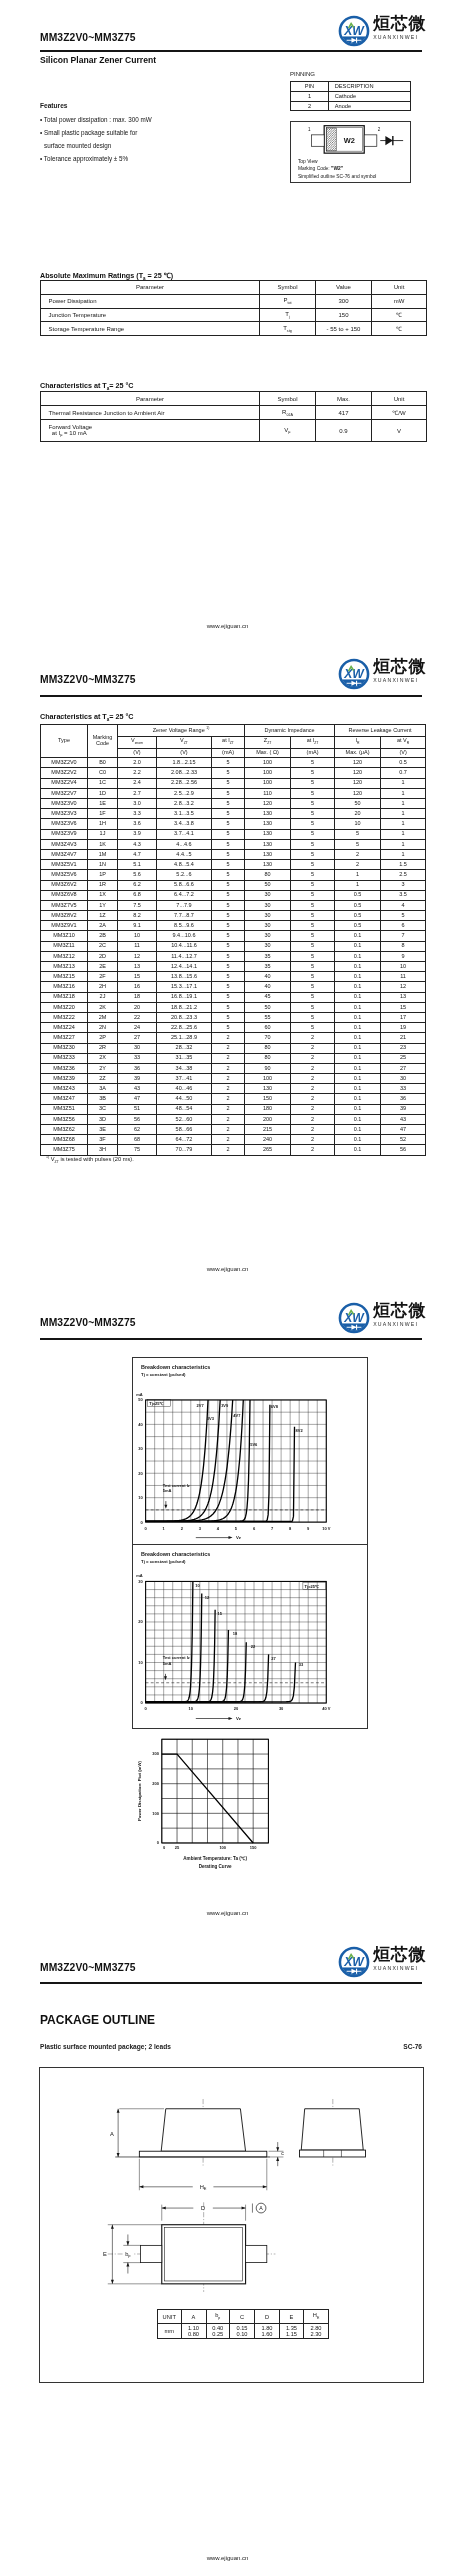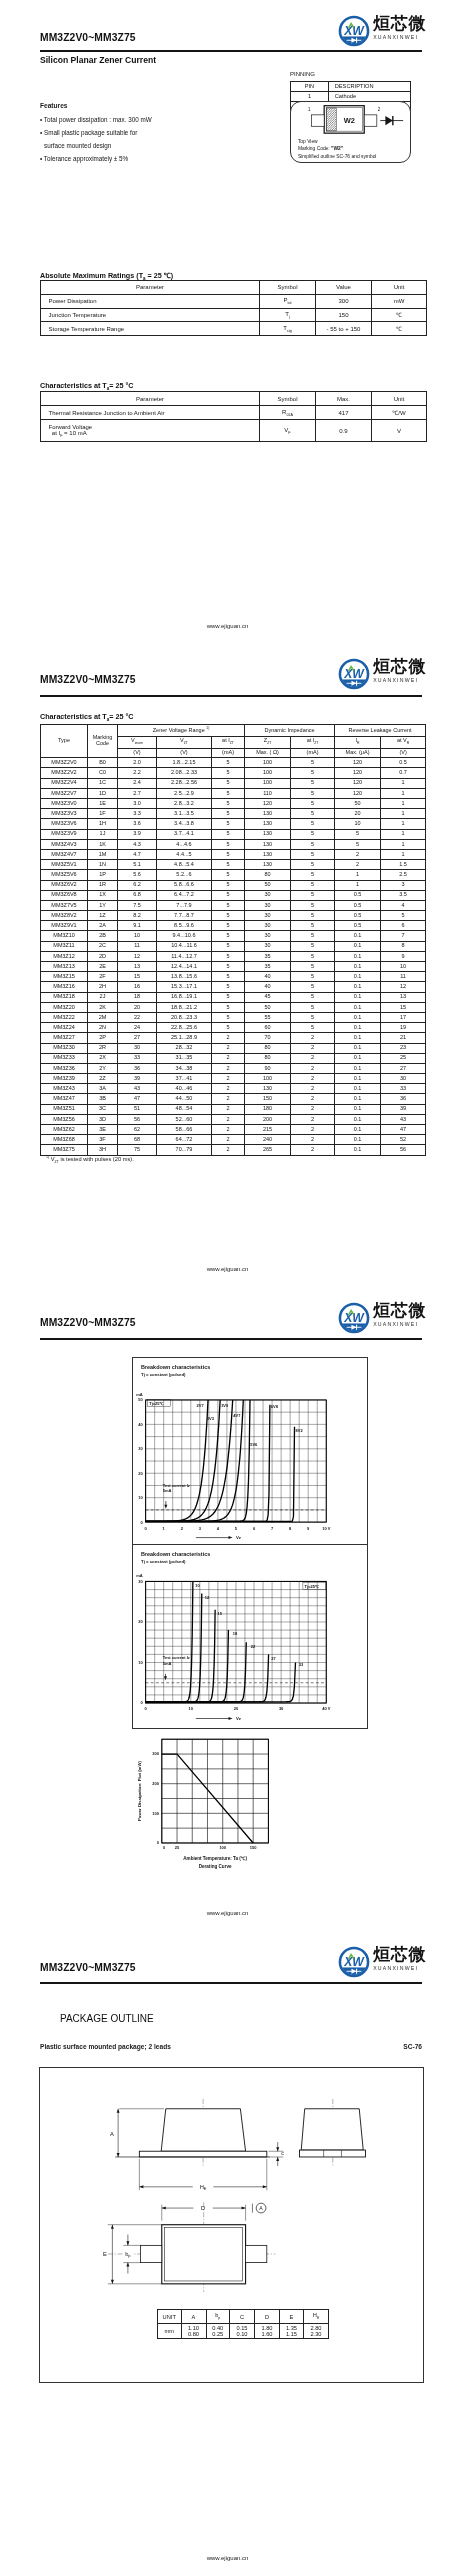--- a/index.html
+++ b/index.html
@@ -60,21 +60,21 @@
             <td>1</td>
             <td class="p">Cathode</td>
           </tr>
           <tr style="height:9.8px">
             <td>2</td>
             <td class="p">Anode</td>
           </tr>
         </tbody>
       </table>
     </div>
-  <div id="pkg-fig" class="abs" style="left:290px;top:101px;width:119px;height:60px;border-radius:11px;"><svg width="119" height="36" viewBox="0 0 208 62">
+  <div id="pkg-fig" class="abs" style="left:290px;top:121px;width:119px;height:60px;"><svg width="119" height="36" viewBox="0 0 208 62">
         <defs>
           <pattern id="hatch1" patternUnits="userSpaceOnUse" width="4" height="4">
             <path d="M0,4 L4,0" stroke="#333" stroke-width="1"></path>
           </pattern>
         </defs>
         <rect x="58" y="6" width="70" height="48" fill="#fff" stroke="#161616" stroke-width="2.2"></rect>
         <rect x="61.5" y="9.5" width="63" height="41" fill="#fff" stroke="#161616" stroke-width="0.8"></rect>
         <rect x="62" y="10" width="17" height="40" fill="url(#hatch1)" stroke="#161616" stroke-width="0.8"></rect>
         <text x="102" y="36" font-size="13" text-anchor="middle" fill="#161616" font-weight="bold"><tspan>W2</tspan></text>
         <rect x="36" y="22" width="22" height="20" fill="#fff" stroke="#161616" stroke-width="1.2"></rect>
@@ -628,21 +628,21 @@
             <td>265</td>
             <td>2</td>
             <td>0.1</td>
             <td>56</td>
           </tr>
         </tbody>
       </table>
     </div>
   <div class="footnote" style="top:1155px;"><sup>1)</sup> V<sub>ZT</sub> is tested with pulses (20 ms).</div>
 
-  <div class="abs" style="left:40px;top:2013px;font-weight:normal;font-size:10px;color:#101010;margin-left:20px;">PACKAGE OUTLINE</div>
+  <div class="abs" style="left:40px;top:2013px;font-weight:bold;font-size:12px;color:#101010;">PACKAGE OUTLINE</div>
   <div class="abs" style="left:40px;top:2043px;font-weight:bold;font-size:6.6px;">Plastic surface mounted package; 2 leads</div>
   <div class="abs" style="right:33px;top:2043px;font-weight:bold;font-size:6.6px;">SC-76</div>
   <div id="outline-box" class="abs" style="left:39px;top:2067px;width:383px;height:314px;"><svg width="383" height="314" viewBox="0 0 667 547">
         <line x1="284" y1="54" x2="284" y2="170" stroke="#555" stroke-width="0.8" stroke-dasharray="9 3 2 3"></line>
         <polygon points="219,71 349,71 358,145 211,145" fill="#fff" stroke="#161616" stroke-width="1.6"></polygon>
         <rect x="173" y="145" width="222" height="10" fill="#fff" stroke="#161616" stroke-width="1.6"></rect>
         <line x1="131" y1="155" x2="400" y2="155" stroke="#161616" stroke-width="1.2"></line>
         <line x1="138" y1="71" x2="216" y2="71" stroke="#161616" stroke-width="0.8"></line>
         <line x1="136" y1="71" x2="136" y2="155" stroke="#161616" stroke-width="1"></line>
         <polygon points="136,71 133.4,78 138.6,78" fill="#161616"></polygon>

